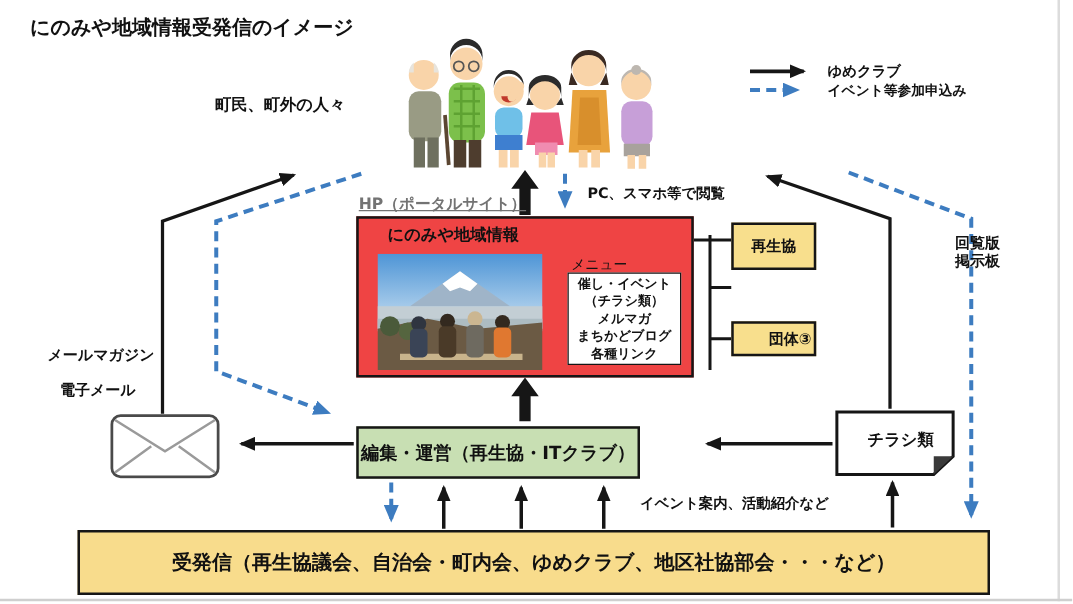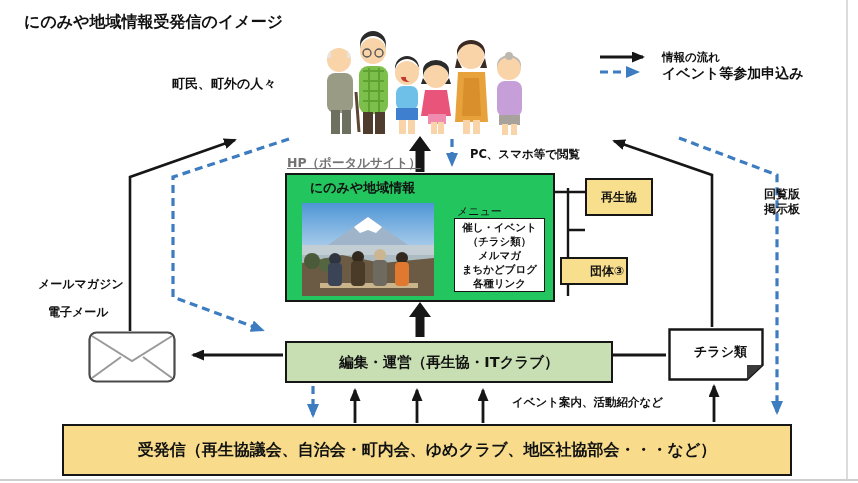--- a/index.html
+++ b/index.html
@@ -126,28 +126,28 @@
       <rect x="186" y="65" width="25" height="36" rx="8" fill="#C79FD8"></rect>
       <rect x="188" y="99" width="21" height="10" fill="#A8A29C"></rect>
       <rect x="191" y="108" width="6" height="11" fill="#F9D4A9"></rect>
       <rect x="200" y="108" width="6" height="11" fill="#F9D4A9"></rect>
       <circle cx="198" cy="52" r="12" fill="#F9D4A9"></circle>
       <path d="M186,53 a12,12 0 0 1 24,0 l0,-4 a12,10 0 0 0 -24,0 Z" fill="#BDB7B0"></path>
       <circle cx="198" cy="40" r="4" fill="#BDB7B0"></circle>
     </g>
   </svg>
 
-  <div class="label bold" style="left:662px;top:50px;font-size:11.5px;">情報の流れ</div>
-  <div class="label bold" style="left:662px;top:65px;font-size:14px;">イベント等参加申込み</div>
+  <div class="label bold" style="left:662px;top:50px;font-size:11.5px;">ゆめクラブ</div>
+  <div class="label bold" style="left:662px;top:65px;font-size:11px;">イベント等参加申込み</div>
 
   <div class="label bold" style="left:470px;top:147px;font-size:11.5px;">PC、スマホ等で閲覧</div>
 
   <div class="label bold" style="left:287px;top:155px;font-size:12.5px;color:#737373;text-decoration:underline;">HP（ポータルサイト）</div>
 
-  <div class="box" style="left:285px;top:173px;width:270px;height:129px;background:#22c55e;justify-content:flex-start;align-items:flex-start;">
+  <div class="box" style="left:285px;top:173px;width:270px;height:129px;background:#ef4444;justify-content:flex-start;align-items:flex-start;">
     <div class="label bold" style="left:23px;top:4px;font-size:13px;">にのみや地域情報</div>
 
     <svg class="abs" style="left:15px;top:28px;" width="132" height="93" viewBox="0 0 132 93">
       <defs>
         <linearGradient id="sky" x1="0" y1="0" x2="0" y2="1">
           <stop offset="0" stop-color="#4E95D6"></stop>
             <stop offset="1" stop-color="#C9E0F2"></stop>
         </linearGradient>
       </defs>
       <rect x="0" y="0" width="132" height="60" fill="url(#sky)"></rect>
@@ -177,39 +177,39 @@
       <div>（チラシ類）</div>
       <div>メルマガ</div>
       <div>まちかどブログ</div>
       <div>各種リンク</div>
     </div>
   </div>
 
   <div class="box ybox" style="left:585px;top:178px;width:68px;height:38px;text-align:center;">
     <span>再生協</span>
     </div>
-  <div class="box ybox" style="left:560px;top:257px;width:68px;height:28px;padding-left:26px;">
+  <div class="box ybox" style="left:585px;top:257px;width:68px;height:28px;padding-left:26px;">
     <span>団体③</span>
     </div>
 
   <div class="label bold" style="left:722px;top:187px;font-size:12px;line-height:15px;margin-left:42px;">
     <div>回覧版</div>
     <div>掲示板</div>
   </div>
 
   <div class="label bold" style="left:38px;top:276px;font-size:12px;">メールマガジン</div>
   <div class="label bold" style="left:48px;top:304px;font-size:12px;">電子メール</div>
 
   <svg class="abs" style="left:88px;top:331px;" width="88" height="52" viewBox="0 0 88 52">
     <rect x="1.5" y="1.5" width="85" height="49" rx="7" fill="#ffffff" stroke="#4a4a4a" stroke-width="2.2"></rect>
     <path d="M4,5 L44,30 L84,5" fill="none" stroke="#9a9a9a" stroke-width="2"></path>
     <path d="M4,47 L33,26 M84,47 L55,26" fill="none" stroke="#9a9a9a" stroke-width="2"></path>
   </svg>
 
-  <div class="box" style="left:285px;top:341px;width:328px;height:42px;background:#C8DFB3;font-size:14.5px;font-weight:bold;">
+  <div class="box" style="left:285px;top:341px;width:227px;height:42px;background:#C8DFB3;font-size:14.5px;font-weight:bold;">
     <span>編集・運営（再生協・ITクラブ）</span>
   </div>
 
   <svg class="abs" style="left:668px;top:328px;" width="96" height="53" viewBox="0 0 96 53">
     <path d="M1.5,1.5 H94.5 V37 L79,51.5 H1.5 Z" fill="#ffffff" stroke="#161616" stroke-width="2.4"></path>
     <path d="M94.5,37 L79,37 L79,51.5 Z" fill="#3a3a3a"></path>
   </svg>
   <div class="label bold" style="left:668px;top:343px;width:105px;text-align:center;font-size:13px;">チラシ類</div>
 
   <div class="label bold" style="left:512px;top:395px;font-size:11.5px;">イベント案内、活動紹介など</div>

